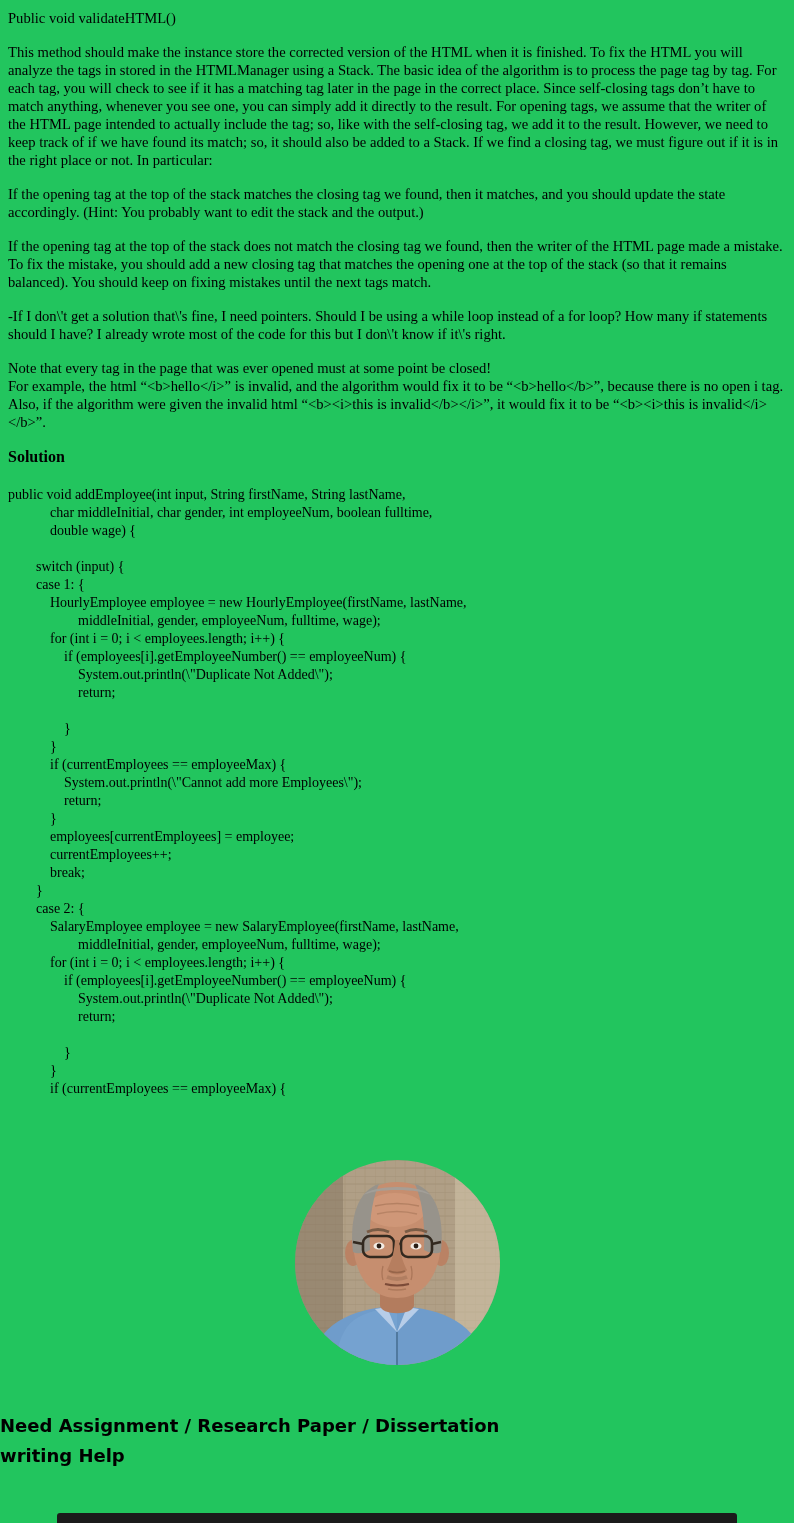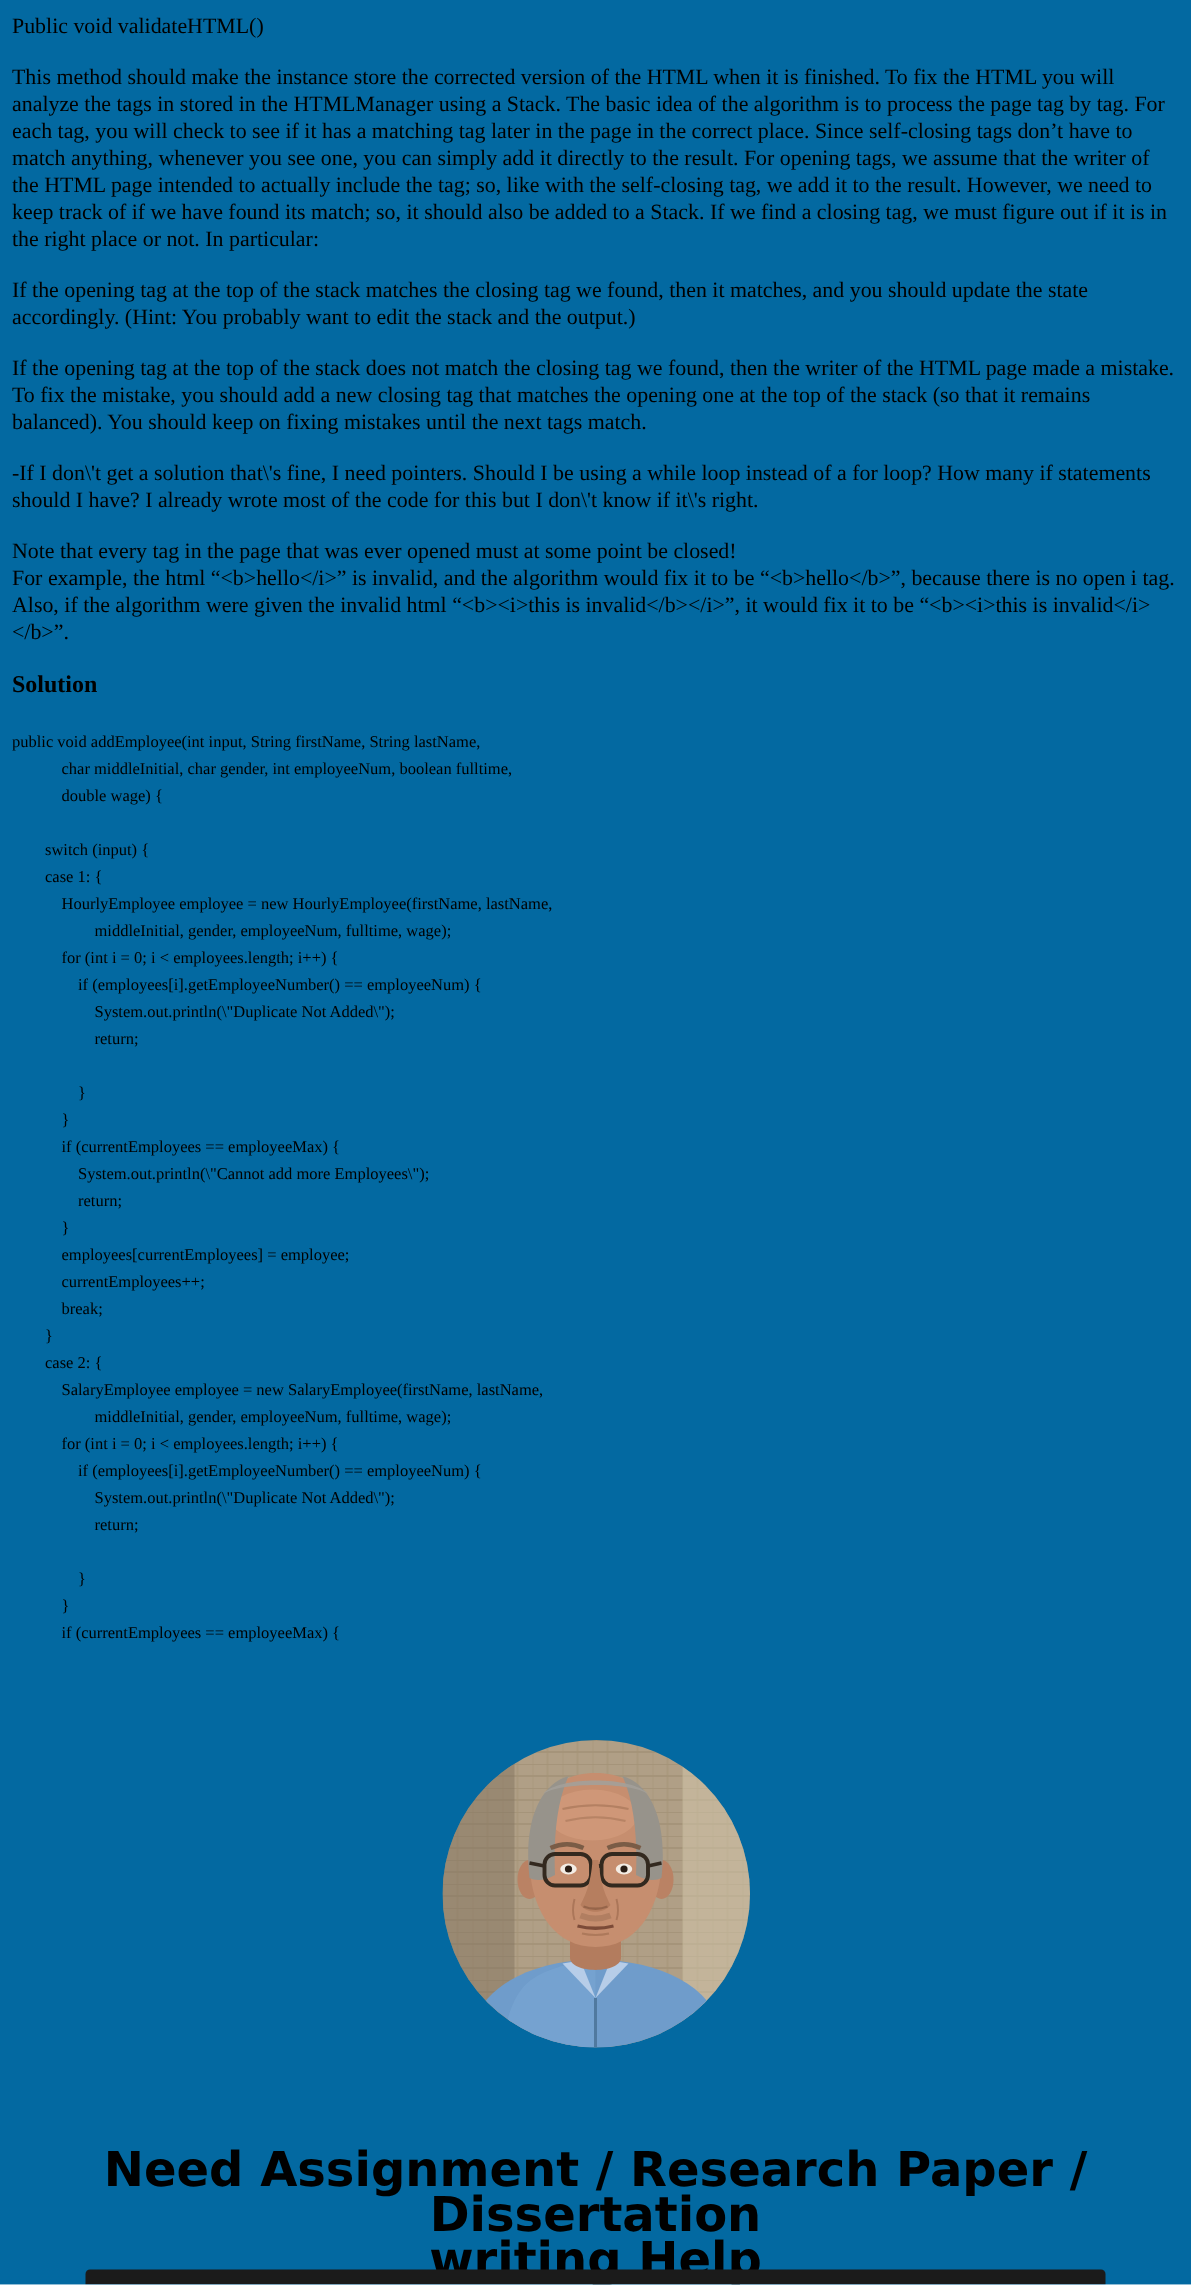--- a/index.html
+++ b/index.html
@@ -1,20 +1,20 @@
 <!DOCTYPE html>
 <html><head>
 <meta charset="utf-8">
 <style>
   html, body { margin: 0; padding: 0; background: #ffffff; }
   .page {
     position: relative;
     width: 794px;
     height: 1523px;
-    background: #0369a1;
+    background: #22c55e;
     overflow: hidden;
     color: #000000;
     font-family: "Liberation Serif", serif;
   }
   .content {
     height: 1126px;
     overflow: hidden;
     padding: 9px 8px 0 8px;
     font-size: 14.6px;
     line-height: 18px;
@@ -23,36 +23,35 @@
   h2.solution {
     font-size: 16px;
     line-height: 19px;
     font-weight: 700;
     margin: 5px 0 20px 0;
     font-family: "Liberation Serif", serif;
   }
   pre.code {
     margin: 0;
     font-family: "Liberation Serif", serif;
-    font-size: 11px;
+    font-size: 14px;
     line-height: 18px;
     white-space: pre;
   }
   .photo-wrap {
     width: 205px;
     height: 205px;
     margin: 25px auto 0 auto;
   }
   .photo-wrap svg { display: block; }
   .footer {
-    margin-top: 66px;
-    text-align: center;
+    margin-top: 46px;
     font-family: "DejaVu Sans", sans-serif;
     font-weight: 700;
-    font-size: 32px;
+    font-size: 18px;
     line-height: 30px;
     color: #000000;
   }
   .footer-help { white-space: pre-line; }
   .bottom-bar {
     position: absolute;
     left: 57px;
     bottom: 0;
     width: 680px;
     height: 10px;

